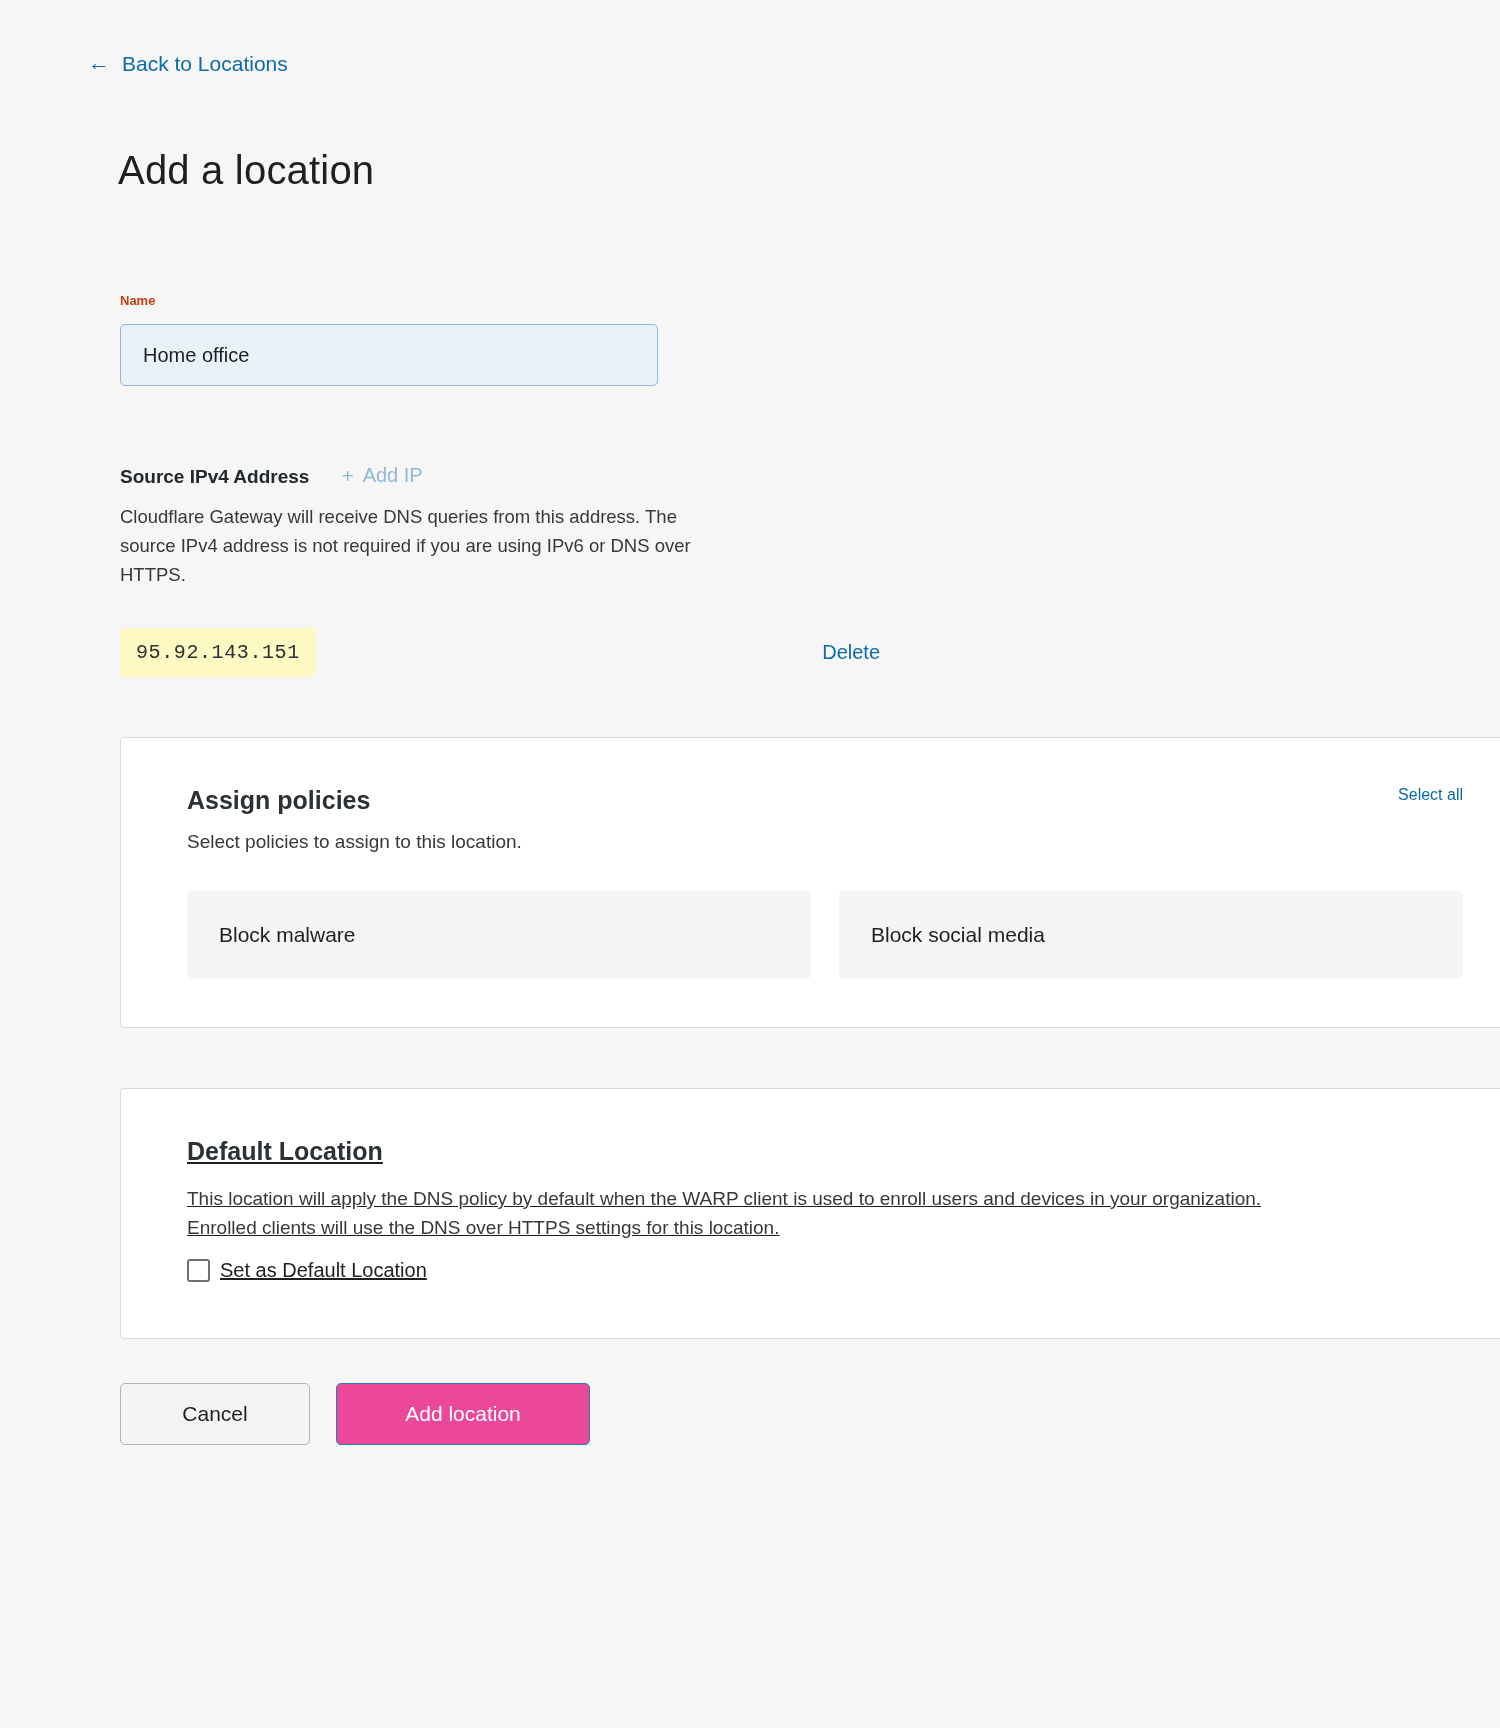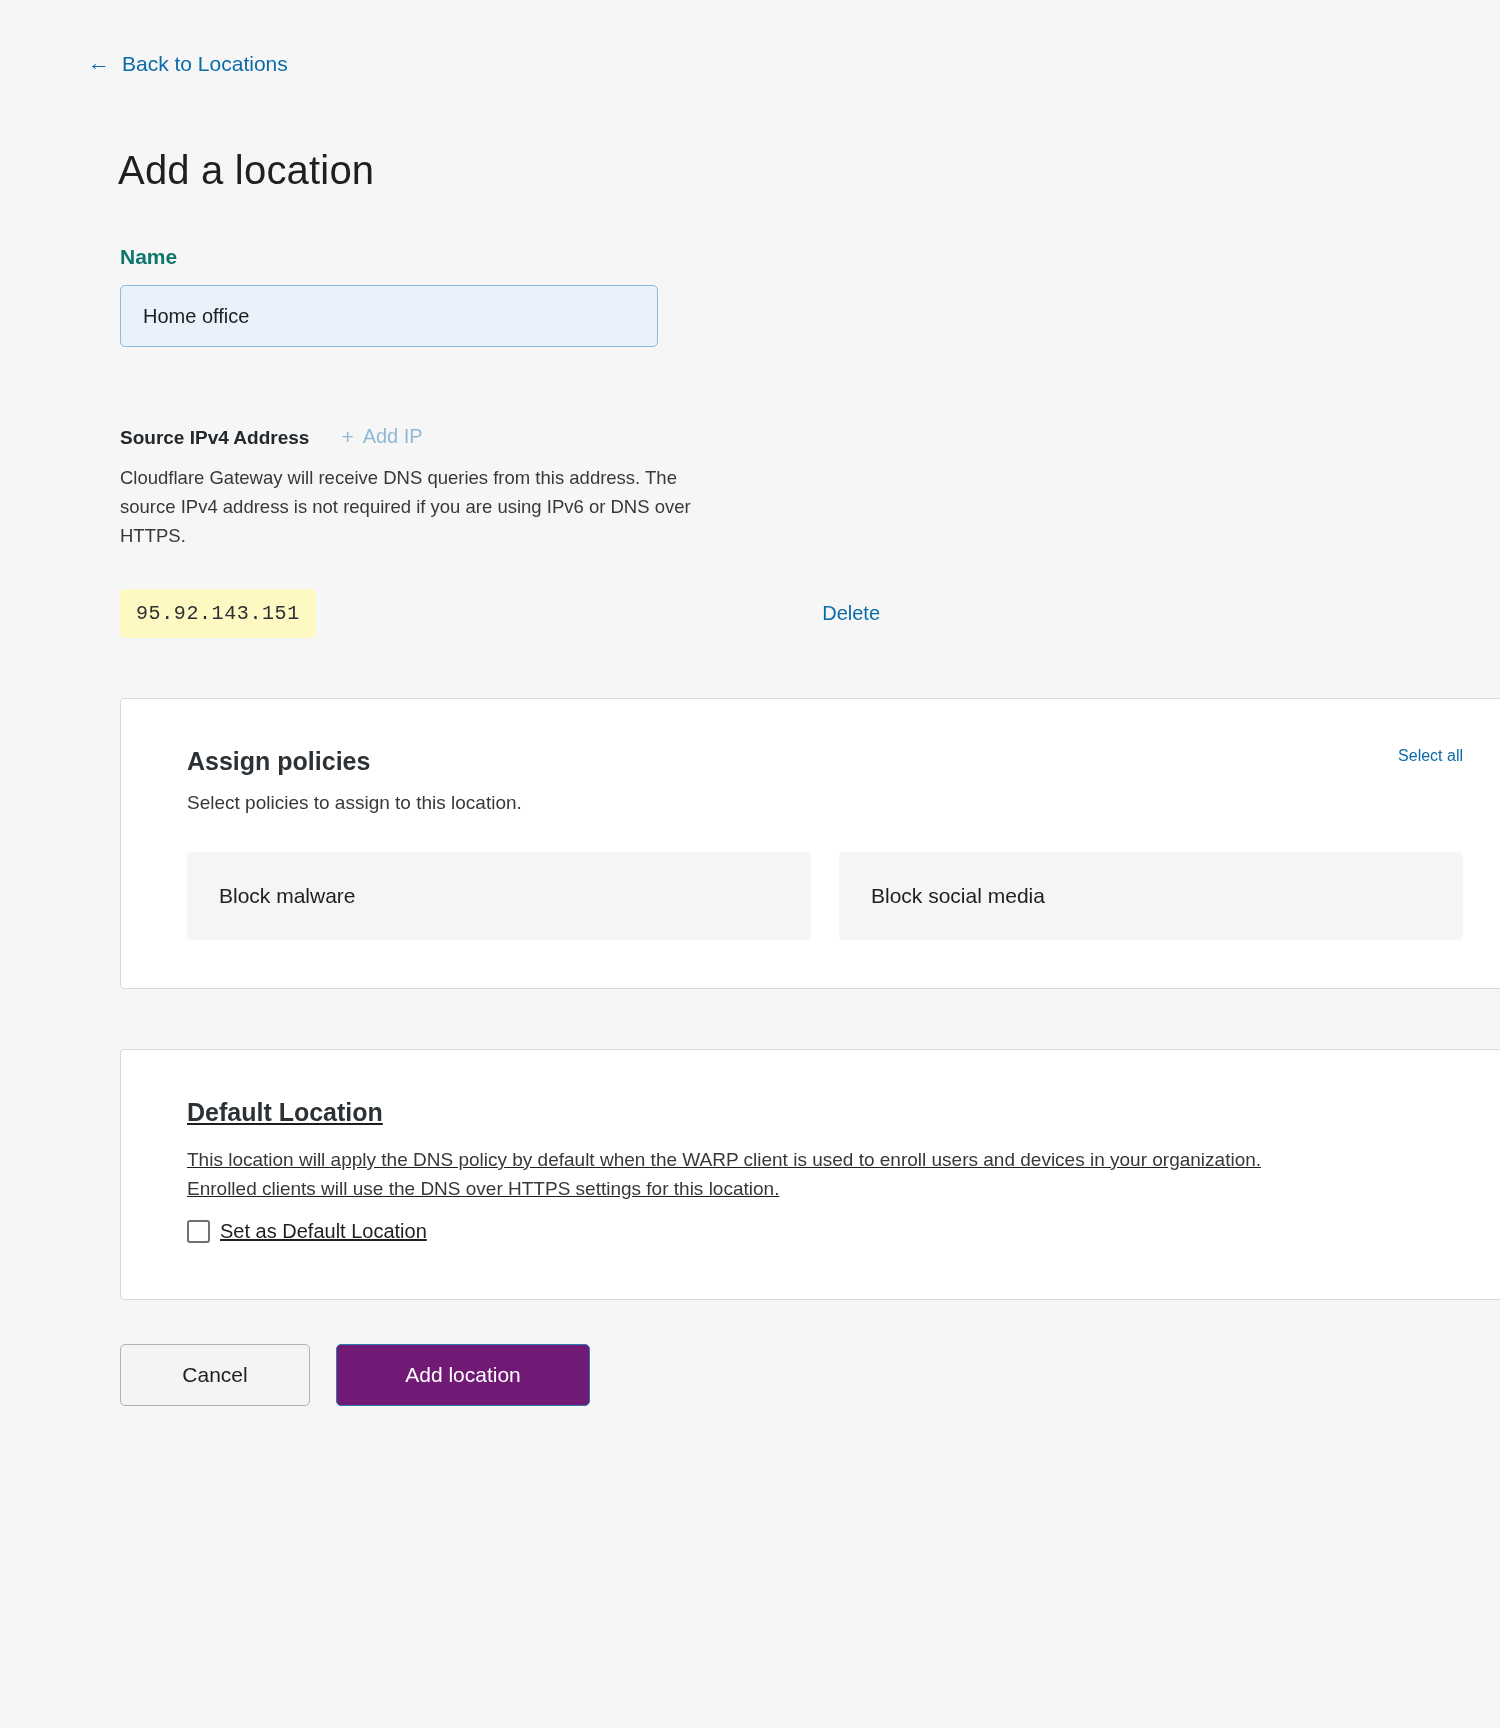--- a/index.html
+++ b/index.html
@@ -44,24 +44,24 @@
     margin: 72px 0 0 118px;
     font-size: 40px;
     font-weight: 400;
     letter-spacing: .2px;
     color: #1d1f20;
   }
 
   .content { margin-left: 120px; width: 1280px; }
 
   .field-label {
-    font-size: 21px;
+    font-size: 13px;
     font-weight: bold;
-    color: #0f766e;
-    margin-top: 52px;
+    color: #c2410c;
+    margin-top: 100px;
   }
   .name-input {
     margin-top: 16px;
     width: 538px;
     height: 62px;
     border: 1px solid #92b8d8;
     border-radius: 5px;
     background: #e9f2fb;
     font-size: 20px;
     color: #1d1f20;
@@ -209,21 +209,21 @@
     align-items: center;
     justify-content: center;
   }
   .btn-cancel {
     background: #f4f4f4;
     border: 1px solid #b3b3b3;
     color: #1d1f20;
     width: 190px;
   }
   .btn-primary {
-    background: #701a75;
+    background: #ec4899;
     border: 1px solid #2c7cb0;
     color: #ffffff;
     width: 254px;
   }
 </style>
 </head>
 <body>
 
 <div class="page">
 

